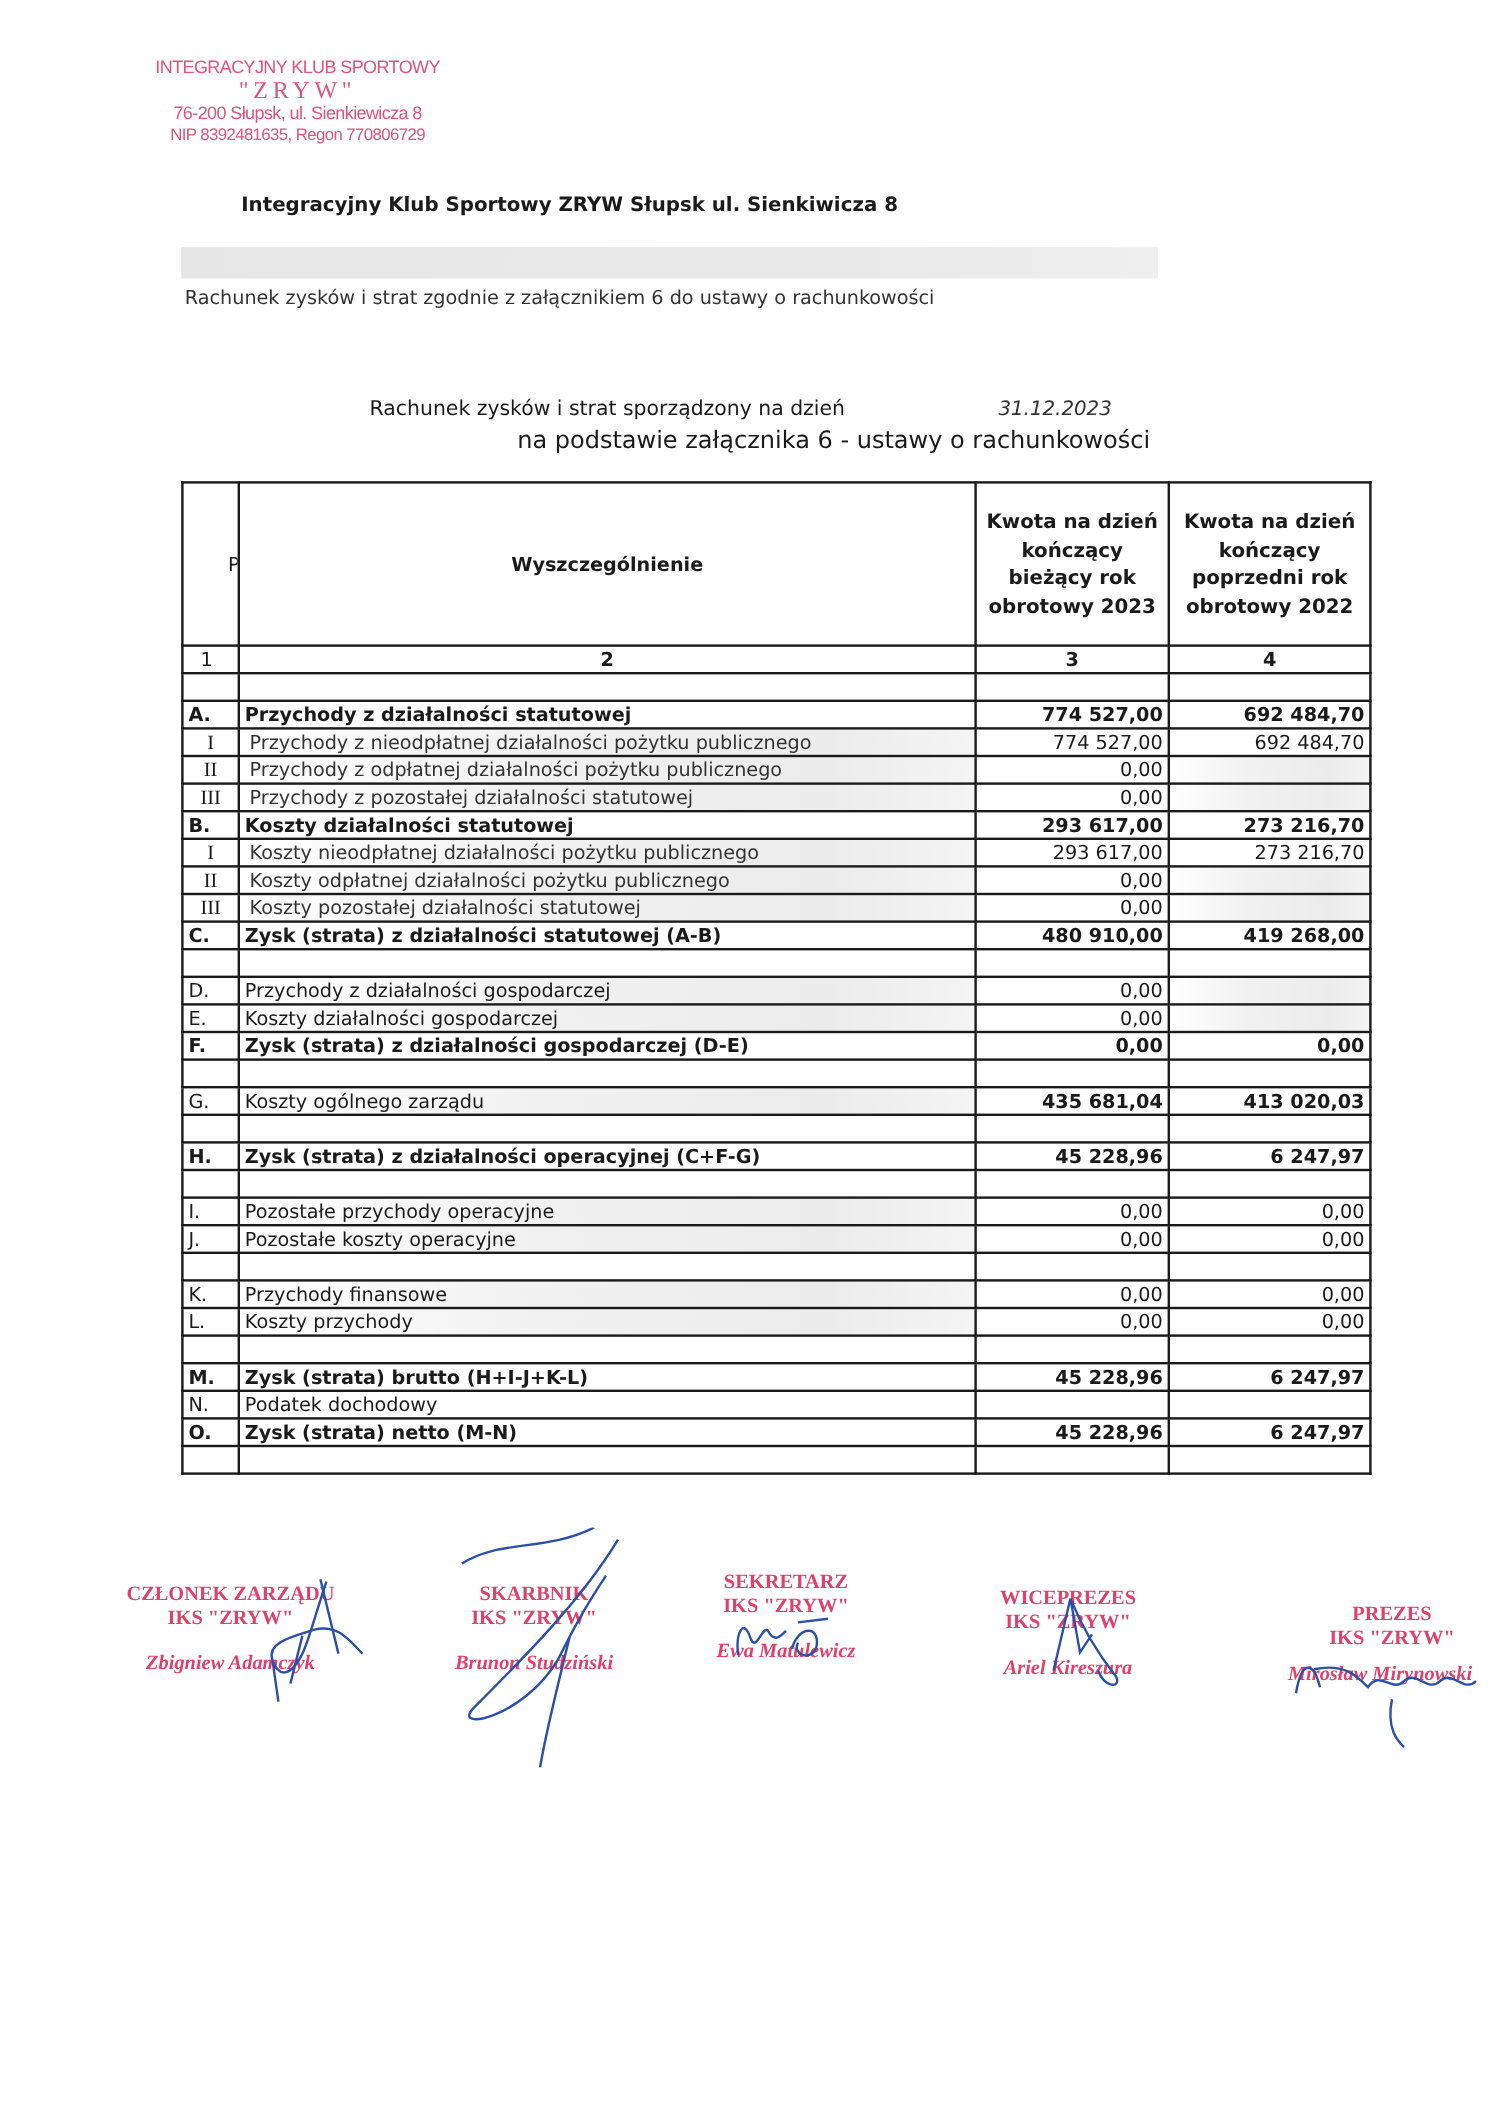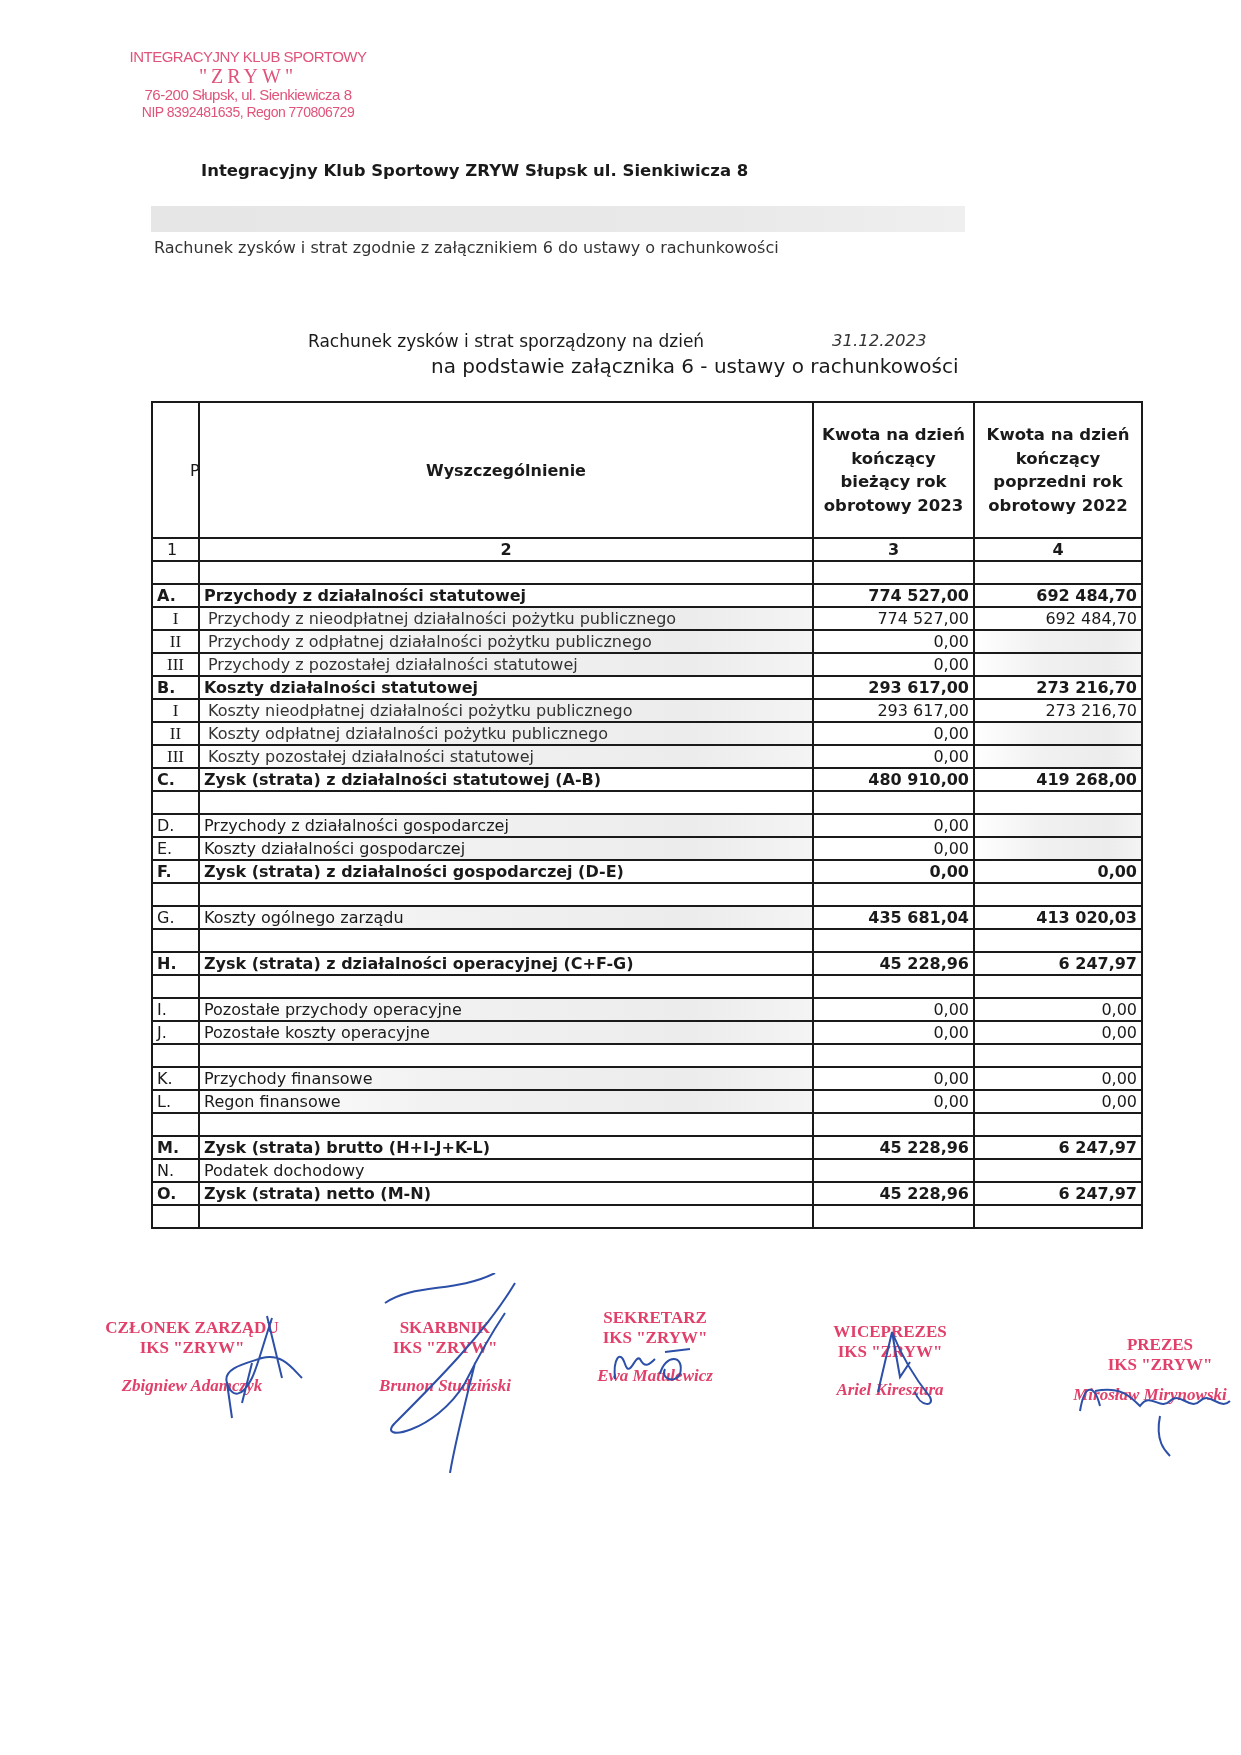--- a/index.html
+++ b/index.html
@@ -226,21 +226,21 @@
       </tr>
 
   <tr>
     <td class="pos">K.</td>
     <td class="label shade">Przychody finansowe</td>
     <td class="num">0,00</td>
     <td class="num">0,00</td>
   </tr>
   <tr>
     <td class="pos">L.</td>
-    <td class="label shade">Regon finansowe</td>
+    <td class="label shade">Koszty przychody</td>
     <td class="num">0,00</td>
     <td class="num">0,00</td>
   </tr>
   <tr class="spacer">
         <td></td>
         <td></td>
         <td></td>
         <td></td>
       </tr>
 

